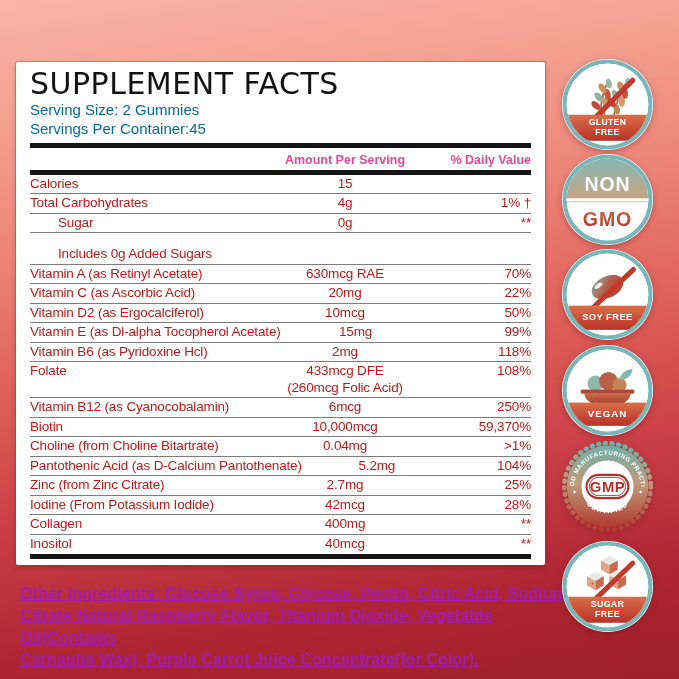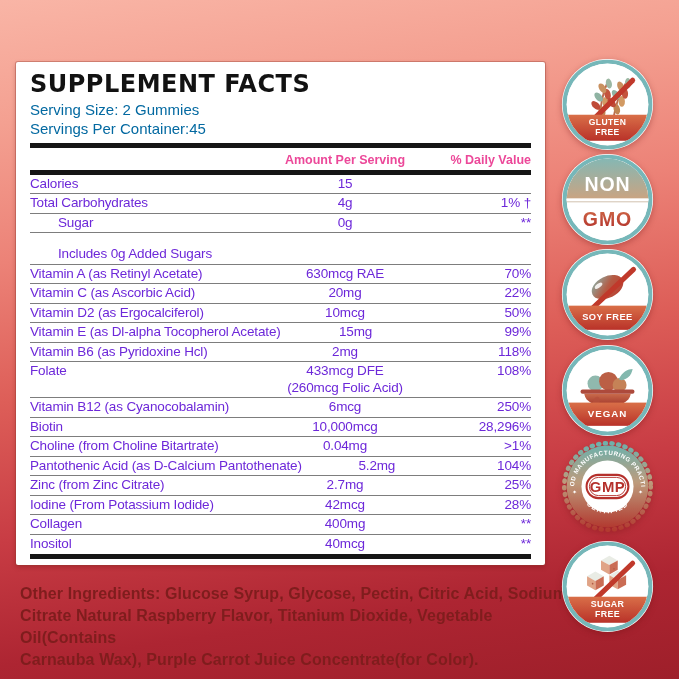--- a/index.html
+++ b/index.html
@@ -2,41 +2,41 @@
 <html><head>
 <meta charset="utf-8">
 <style>
   html,body{margin:0;padding:0;}
   body{width:679px;height:679px;position:relative;overflow:hidden;
        font-family:"Liberation Sans",sans-serif;
        background:linear-gradient(172deg,#f9b5a6 0%,#f4a091 16%,#ec8277 34%,#dd5e58 52%,#c83c44 70%,#ad2532 86%,#9e1f2a 100%);}
   .panel{position:absolute;left:16px;top:62px;width:529px;height:503px;background:#fff;
          box-sizing:border-box;padding:6px 14px;overflow:hidden;border-radius:2px;
          box-shadow:0 0 0 1px rgba(150,60,50,.35),0 2px 5px rgba(100,10,10,.3);}
-  .title{font-family:"DejaVu Sans","Liberation Sans",sans-serif;font-weight:700;font-size:24px;line-height:32px;color:#121212;letter-spacing:.5px;}
+  .title{font-family:"DejaVu Sans","Liberation Sans",sans-serif;font-weight:400;font-size:30px;line-height:32px;color:#121212;letter-spacing:.5px;}
   .serving{font-size:15px;line-height:19px;color:#0369a1;}
   .bar{height:5px;background:#151515;margin-top:5px;}
   .bar2{height:4.5px;background:#151515;}
   .bar3{height:5px;background:#151515;margin-top:1px;}
   .thead{display:flex;align-items:center;font-weight:bold;font-size:12.5px;color:#ec4899;padding:5px 0 3px;}
   .col-name{flex:0 0 240px;}
   .col-amt{flex:0 0 150px;text-align:center;}
   .col-dv{flex:1;text-align:right;}
-  #rows .trow{display:flex;align-items:flex-start;border-bottom:1px solid #7d7d7d;padding:1px 0;font-size:13.5px;line-height:16.5px;color:#6d28d9;letter-spacing:-.15px;}
+  #rows .trow{display:flex;align-items:flex-start;border-bottom:1px solid #7d7d7d;padding:1px 0;font-size:13.5px;line-height:16.5px;color:#b91c1c;letter-spacing:-.15px;}
   #rows .trow:last-child{border-bottom:none;}
   .trow .name{flex:0 0 240px;white-space:nowrap;overflow:visible;}
   .trow.indent .name{padding-left:28px;flex-basis:212px;}
   .trow .amt{flex:0 0 150px;text-align:center;}
   .trow .amt span{display:block;}
   .trow .amt span:empty{display:none;}
   .trow .dv{flex:1;text-align:right;}
   .trow.sep-medium{border-bottom:2.5px solid #1a1a1a;margin-top:12px;}
   .footnotes{font-size:14.5px;line-height:18.5px;color:#1a1a1a;padding:4px 0 0 5px;}
-  .ingredients{position:absolute;left:20px;top:583px;width:548px;color:#7f1d1d;
-               font-weight:bold;font-size:16px;line-height:22px;letter-spacing:.1px;}
+  .ingredients{position:absolute;left:20px;top:583px;width:548px;color:#a21caf;
+               font-weight:bold;font-size:16px;line-height:22px;letter-spacing:.1px;text-decoration:underline;}
   .badge{position:absolute;left:561px;width:93px;height:93px;filter:drop-shadow(0 2px 3px rgba(110,15,15,.35));}
   .badge text{font-family:"Liberation Sans",sans-serif;}
 </style>
 </head>
 <body>
 
 <div class="panel">
   <div class="title">SUPPLEMENT FACTS</div>
   <div class="serving">Serving Size: 2 Gummies</div>
   <div class="serving">Servings Per Container:45</div>
@@ -137,21 +137,21 @@
           <span>6mcg</span>
         </div>
         <div class="dv">250%</div>
       </div>
 
       <div class="trow">
         <div class="name">Biotin</div>
         <div class="amt">
           <span>10,000mcg</span>
         </div>
-        <div class="dv">28,296%</div>
+        <div class="dv">59,370%</div>
       </div>
 
       <div class="trow">
         <div class="name">Choline (from Choline Bitartrate)</div>
         <div class="amt">
           <span>0.04mg</span>
         </div>
         <div class="dv">&gt;1%</div>
       </div>
 

